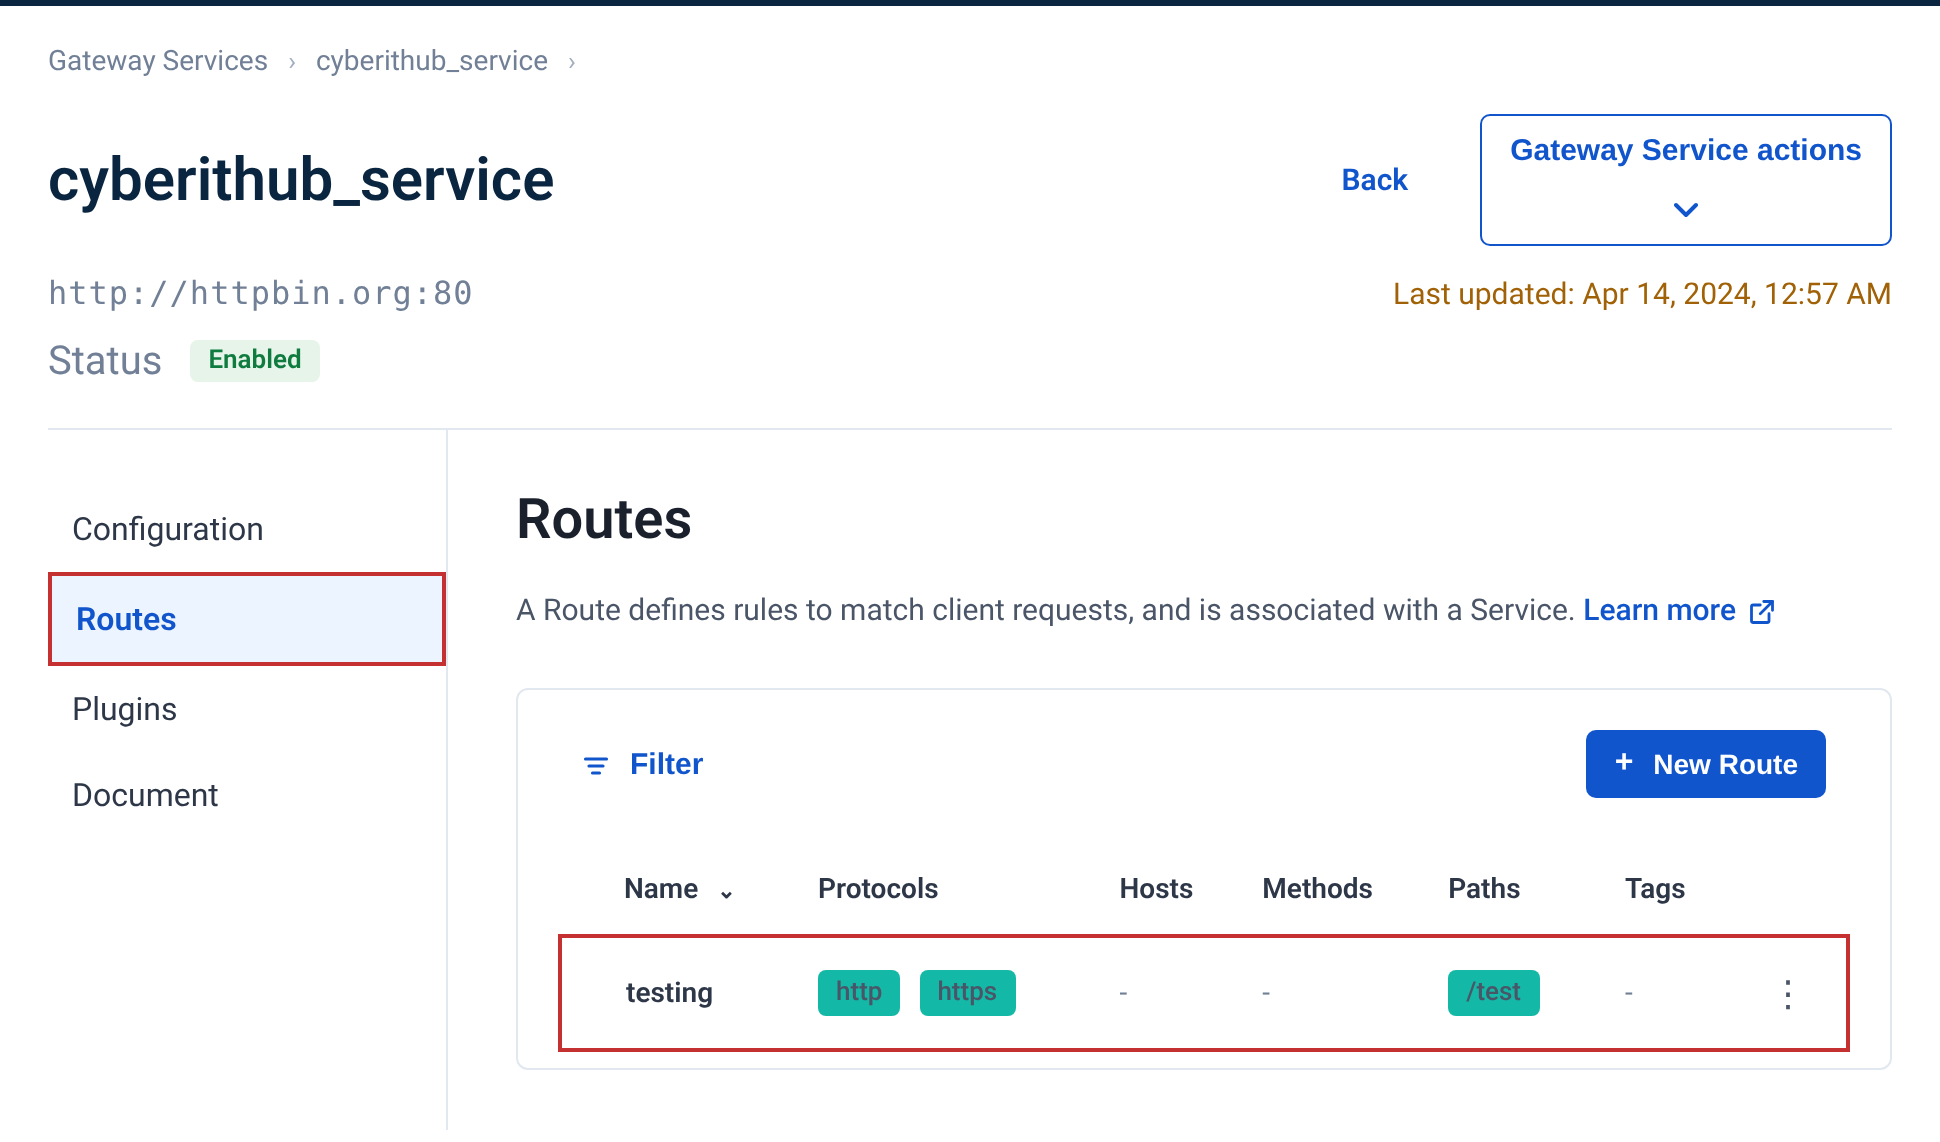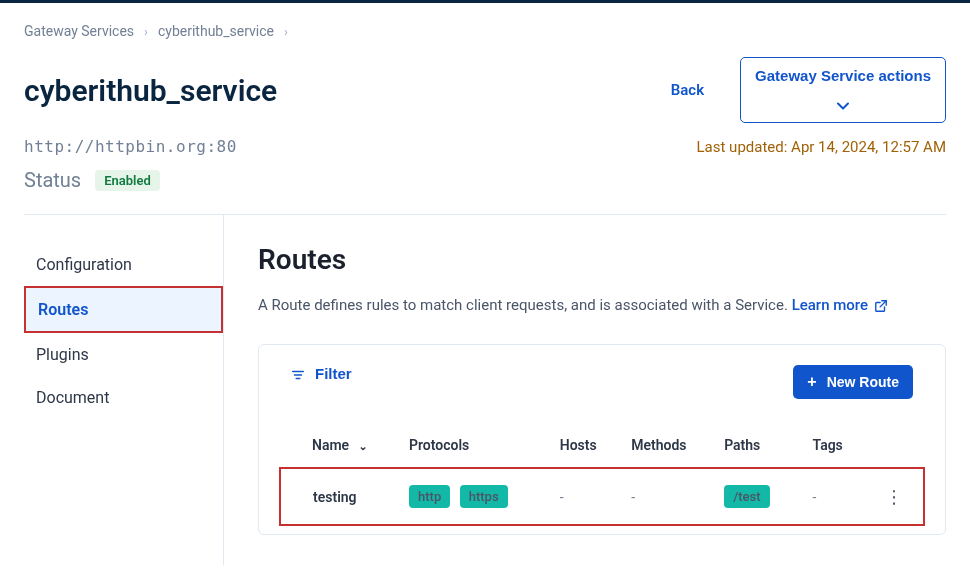--- a/index.html
+++ b/index.html
@@ -152,21 +152,21 @@
       gap: 6px;
     }
     .card {
       border: 1px solid #e2e8f0;
       border-radius: 6px;
       padding: 20px 20px 8px 20px;
     }
     .card-toolbar {
       display: flex;
       justify-content: space-between;
-      align-items: flex-start;
+      align-items: center;
       margin-bottom: 24px;
       padding: 0 12px;
     }
     .filter-btn {
       display: flex;
       align-items: center;
       gap: 10px;
       color: #1155cc;
       font-weight: 600;
       font-size: 15px;

